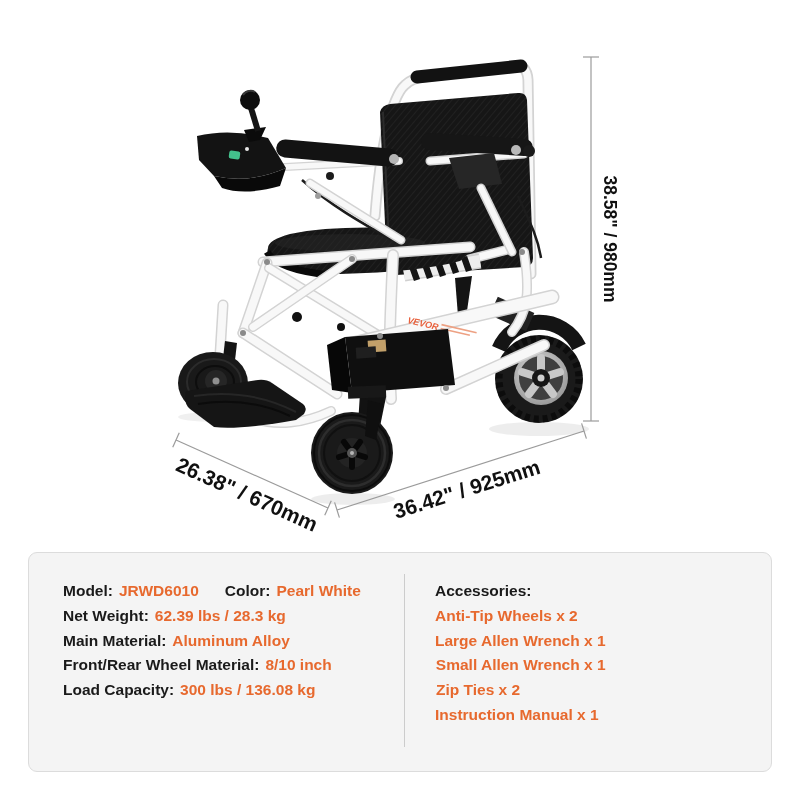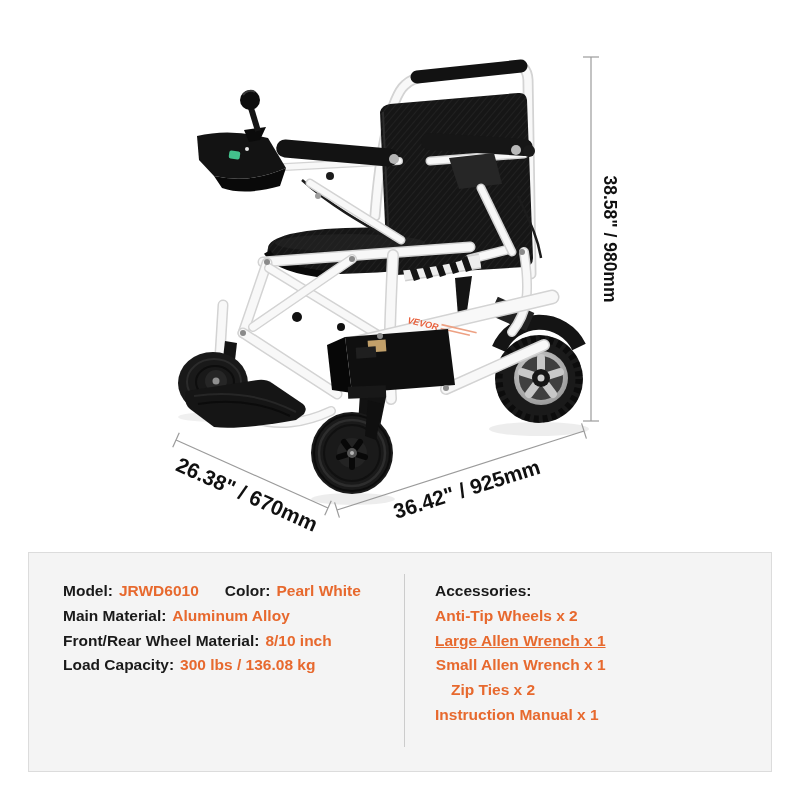--- a/index.html
+++ b/index.html
@@ -3,21 +3,21 @@
 <meta charset="utf-8">
 <style>
   html,body{margin:0;padding:0;background:#fff;}
   .canvas{position:relative;width:800px;height:800px;background:#ffffff;overflow:hidden;
           font-family:"Liberation Sans",sans-serif;}
   svg text{font-family:"Liberation Sans",sans-serif;font-weight:bold;}
   .photo{position:absolute;left:0;top:0;}
 
   
   .spec-panel{position:absolute;left:28px;top:552px;width:744px;height:220px;
-              background:#f4f4f4;border:1px solid #dcdcdc;border-radius:0;box-sizing:border-box;}
+              background:#f4f4f4;border:1px solid #dcdcdc;border-radius:9px;box-sizing:border-box;}
   .spec-col{position:absolute;top:26px;font-size:15.5px;font-weight:bold;line-height:24.8px;
             color:#1a1a1a;white-space:nowrap;}
   .spec-col-left{left:34px;}
   .spec-col-right{left:406px;}
   .divider{position:absolute;left:375px;top:21px;width:1px;height:173px;background:#cccccc;}
   .lbl{color:#1a1a1a;}
   .val{color:#e7692e;margin-left:6px;}
   .pair2{margin-left:26px;}
 
   
@@ -244,34 +244,37 @@
     </g>
   </svg>
 
   <div class="spec-panel">
 
     <div class="spec-col spec-col-left">
       <div class="spec-row">
         <span class="lbl">Model:</span><span class="val">JRWD6010</span><span class="lbl pair2">Color:</span><span class="val">Pearl White</span>
       </div>
       <div class="spec-row">
+        <span class="lbl">Net Weight:</span><span class="val">62.39 lbs / 28.3 kg</span>
+      </div>
+      <div class="spec-row">
         <span class="lbl">Main Material:</span><span class="val">Aluminum Alloy</span>
       </div>
       <div class="spec-row">
         <span class="lbl">Front/Rear Wheel Material:</span><span class="val">8/10 inch</span>
       </div>
       <div class="spec-row">
         <span class="lbl">Load Capacity:</span><span class="val">300 lbs / 136.08 kg</span>
       </div>
     </div>
 
     <div class="divider"></div>
 
     <div class="spec-col spec-col-right">
       <div class="spec-row lbl">Accessories:</div>
       <div class="spec-row val" style="margin-left:0;">Anti-Tip Wheels x 2</div>
-      <div class="spec-row val" style="margin-left:0;text-decoration:underline;">Large Allen Wrench x 1</div>
+      <div class="spec-row val" style="margin-left:0;">Large Allen Wrench x 1</div>
       <div class="spec-row val" style="margin-left:0;text-align:right;">Small Allen Wrench x 1</div>
-      <div class="spec-row val" style="margin-left:16px;">Zip Ties x 2</div>
+      <div class="spec-row val" style="margin-left:1px;">Zip Ties x 2</div>
       <div class="spec-row val" style="margin-left:0;">Instruction Manual x 1</div>
     </div>
   </div>
 </div>
 
 </body></html>

